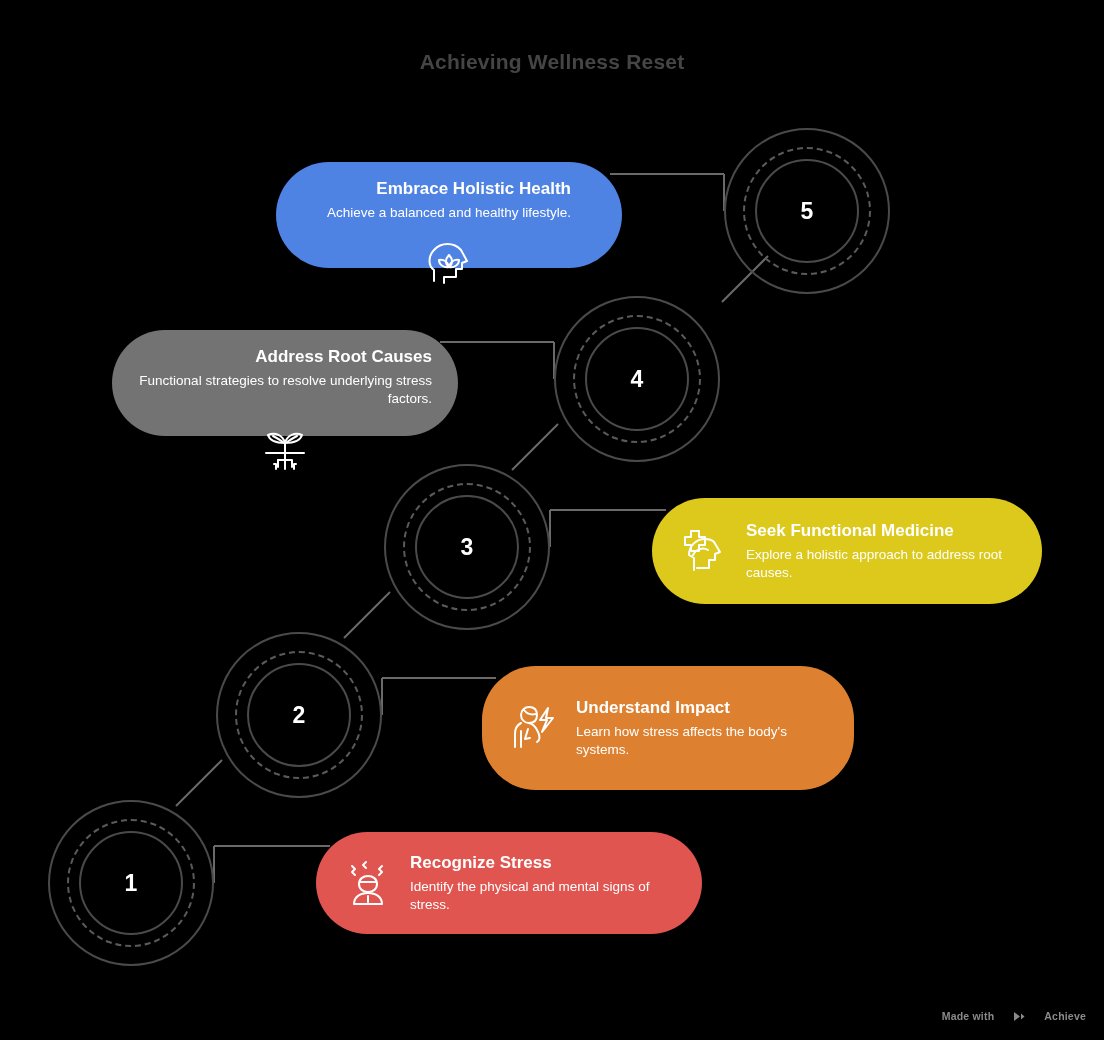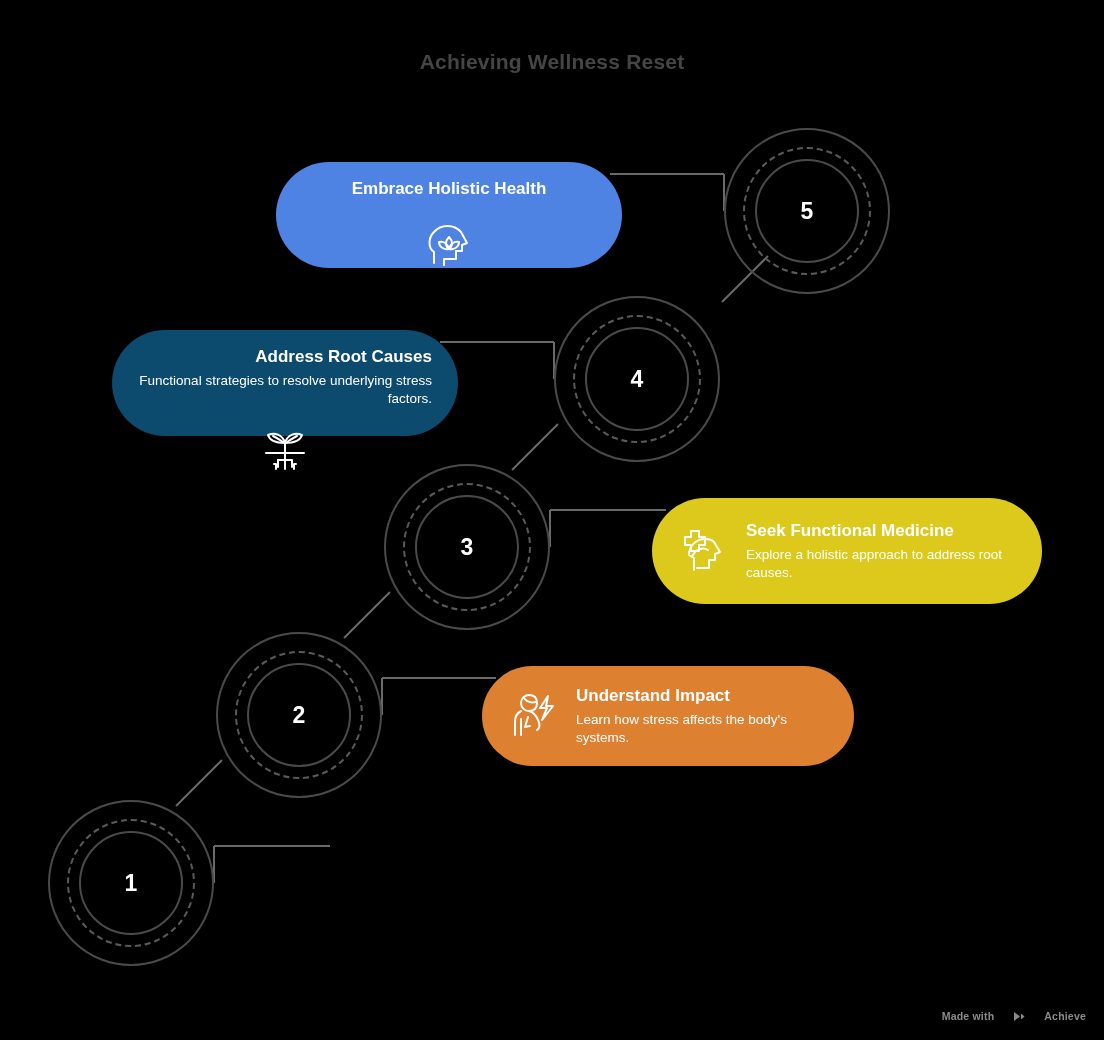--- a/index.html
+++ b/index.html
@@ -114,40 +114,41 @@
     <div class="ring-outer"></div>
     <div class="ring-dashed"></div>
     <div class="ring-inner">
       <span class="step-num">5</span>
     </div>
   </div>
 
   <div class="card icon-right align-right" style="left:276px; top:162px; width:346px; height:106px; background:#4E82E3;">
     <div class="card-text">
       <div class="card-title">Embrace Holistic Health</div>
+      <div class="card-desc">Achieve a balanced and healthy lifestyle.</div>
     </div>
     <div class="card-icon">
       <svg viewBox="0 0 54 54" fill="none" stroke="#ffffff" stroke-width="2" stroke-linecap="round" stroke-linejoin="round">
         <path d="M12 34 V45 M12 34 C6 30 6 20 12 14 C19 6 32 6 39 14 L45 25 L40 27 L40 33 L34 33 L34 41 L22 41 V47"></path>
         <path d="M27 19 C23 23 23 28 27 31 C31 28 31 23 27 19 Z"></path>
         <path d="M27 31 C22 32 17 29 17 24 C22 23 26 26 27 31 Z"></path>
         <path d="M27 31 C32 32 37 29 37 24 C32 23 28 26 27 31 Z"></path>
       </svg>
     </div>
   </div>
 
   <div class="step-node" style="left:554px; top:296px;">
     <div class="ring-outer"></div>
     <div class="ring-dashed"></div>
     <div class="ring-inner">
       <span class="step-num">4</span>
     </div>
   </div>
 
-  <div class="card icon-right align-right" style="left:112px; top:330px; width:346px; height:106px; background:#0c4a6e;">
+  <div class="card icon-right align-right" style="left:112px; top:330px; width:346px; height:106px; background:#737373;">
     <div class="card-text">
       <div class="card-title">Address Root Causes</div>
       <div class="card-desc">Functional strategies to resolve underlying stress factors.</div>
     </div>
     <div class="card-icon">
       <svg viewBox="0 0 54 54" fill="none" stroke="#ffffff" stroke-width="2" stroke-linecap="round" stroke-linejoin="round">
         <path d="M27 18 V46"></path>
         <path d="M8 30 H46"></path>
         <path d="M27 20 C22 20 12 19 10 12 C17 9 25 12 27 20 Z"></path>
         <path d="M15 13 C19 15 22 17 25 19"></path>
@@ -185,21 +186,21 @@
   </div>
 
   <div class="step-node" style="left:216px; top:632px;">
     <div class="ring-outer"></div>
     <div class="ring-dashed"></div>
     <div class="ring-inner">
       <span class="step-num">2</span>
     </div>
   </div>
 
-  <div class="card icon-left align-left" style="left:482px; top:666px; width:372px; height:100px; background:#DD8030;">
+  <div class="card icon-left align-left" style="left:482px; top:666px; width:372px; height:124px; background:#DD8030;">
     <div class="card-icon">
       <svg viewBox="0 0 54 54" fill="none" stroke="#ffffff" stroke-width="2" stroke-linecap="round" stroke-linejoin="round">
         <path d="M13 14 C13 9 17 6 21 6 C26 6 29 9 29 14 C29 19 26 22 21 22 C17 22 13 19 13 14 Z"></path>
         <path d="M16 9 C19 13 24 14 28 13"></path>
         <path d="M13 22 C9 24 7 28 7 33 L7 46"></path>
         <path d="M13 46 V30"></path>
         <path d="M21 22 C25 23 28 26 30 31 C32 35 32 39 29 41"></path>
         <path d="M20 28 L17 38 L22 37"></path>
         <path d="M40 7 L32 19 L39 19 L34 31 L45 17 L38 17 Z"></path>
       </svg>
@@ -211,20 +212,37 @@
   </div>
 
   <div class="step-node" style="left:48px; top:800px;">
     <div class="ring-outer"></div>
     <div class="ring-dashed"></div>
     <div class="ring-inner">
       <span class="step-num">1</span>
     </div>
   </div>
 
+  <div class="card icon-left align-left" style="left:316px; top:832px; width:386px; height:102px; background:#E05550;">
+    <div class="card-icon">
+      <svg viewBox="0 0 54 54" fill="none" stroke="#ffffff" stroke-width="2" stroke-linecap="round" stroke-linejoin="round">
+        <path d="M10 10 L13 13 L10 16 L13 19"></path>
+        <path d="M24 6 L21 9 L24 12"></path>
+        <path d="M40 10 L37 13 L40 16 L37 19"></path>
+        <path d="M17 28 C17 23 21 20 26 20 C31 20 35 23 35 28 C35 33 31 36 26 36 C21 36 17 33 17 28 Z"></path>
+        <path d="M18 26 H34"></path>
+        <path d="M12 48 C12 41 18 37 26 37 C34 37 40 41 40 48 Z"></path>
+        <path d="M26 40 V46"></path>
+      </svg>
+    </div>
+    <div class="card-text">
+      <div class="card-title">Recognize Stress</div>
+      <div class="card-desc">Identify the physical and mental signs of stress.</div>
+    </div>
+  </div>
 
   <div id="watermark">
     <span>Made with</span>
     <span>
       <svg width="12" height="11" viewBox="0 0 12 11">
         <path d="M1 1 L1 10 L7 5.5 Z" fill="#8a8a8a"></path>
         <path d="M8 2.5 L8 8.5 L11.5 5.5 Z" fill="#8a8a8a"></path>
       </svg>
     </span>
     <span>Achieve</span>

